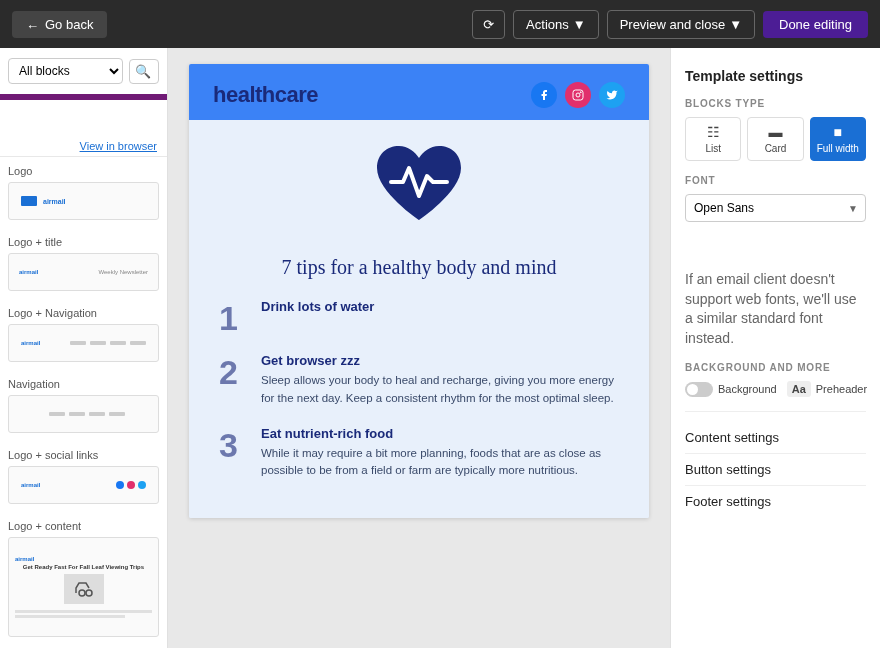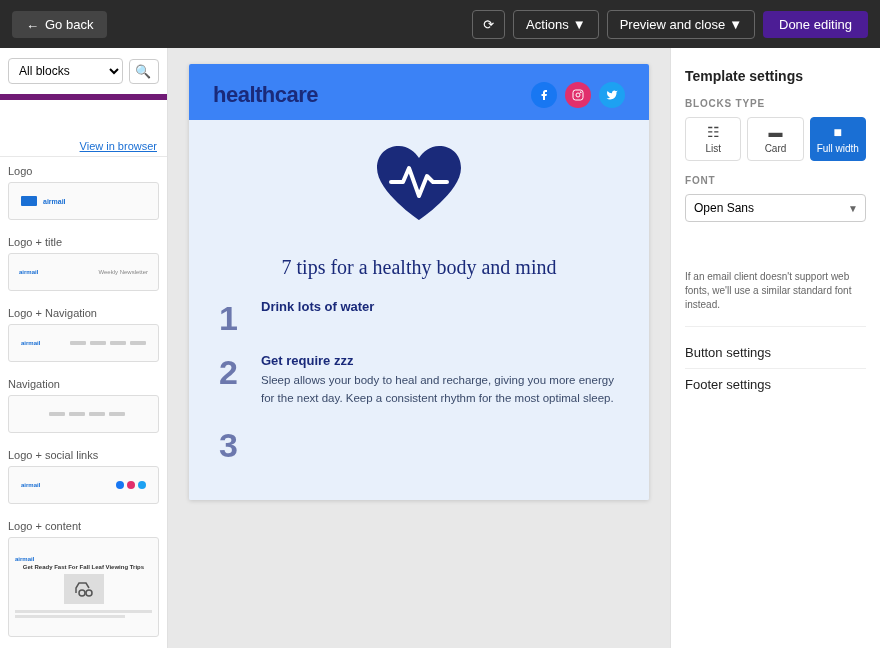--- a/index.html
+++ b/index.html
@@ -318,21 +318,21 @@
     .font-select-arrow {
       position: absolute;
       right: 8px;
       top: 50%;
       transform: translateY(-50%);
       font-size: 10px;
       color: #666;
       pointer-events: none;
     }
     .font-note {
-      font-size: 10px;
+      font-size: 14px;
       color: #666;
       line-height: 1.4;
       margin-top: 48px;
     }
     .bg-section { margin-bottom: 14px; }
     .bg-toggles {
       display: flex;
       gap: 10px;
       align-items: center;
     }
@@ -557,27 +557,31 @@
         <div class="tip-row">
           <div class="tip-number">1</div>
           <div class="tip-content">
             <div class="tip-title">Drink lots of water</div>
           </div>
         </div>
 
         <div class="tip-row">
           <div class="tip-number">2</div>
           <div class="tip-content">
-            <div class="tip-title">Get require zzz</div>
+            <div class="tip-title">Get browser zzz</div>
             <div class="tip-desc">Sleep allows your body to heal and recharge, giving you more energy for the next day. Keep a consistent rhythm for the most optimal sleep.</div>
           </div>
         </div>
 
         <div class="tip-row">
           <div class="tip-number">3</div>
+          <div class="tip-content">
+            <div class="tip-title">Eat nutrient-rich food</div>
+            <div class="tip-desc">While it may require a bit more planning, foods that are as close as possible to be from a field or farm are typically more nutritious.</div>
+          </div>
         </div>
       </div>
 
     </div>
   </div>
 
   <div class="right-sidebar">
     <div class="settings-title">Template settings</div>
 
     <div class="settings-section-label">BLOCKS TYPE</div>
@@ -600,23 +604,41 @@
       <div class="settings-section-label">FONT</div>
       <div class="font-select-wrap">
         <select class="font-select">
           <option>Open Sans</option>
         </select>
         <span class="font-select-arrow">▼</span>
       </div>
       <div class="font-note">If an email client doesn't support web fonts, we'll use a similar standard font instead.</div>
     </div>
 
+    <div class="bg-section">
+      <div class="settings-section-label">BACKGROUND AND MORE</div>
+      <div class="bg-toggles">
+        <div class="toggle-item">
+          <div class="toggle-switch">
+            <div class="toggle-knob"></div>
+          </div>
+          <span>Background</span>
+        </div>
+        <div class="toggle-item">
+          <span class="aa-badge">Aa</span>
+          <span>Preheader</span>
+        </div>
+      </div>
+    </div>
 
     <hr class="settings-divider">
 
+    <a class="settings-link">
+      <span>Content settings</span>
+    </a>
     <a class="settings-link">
       <span>Button settings</span>
     </a>
     <a class="settings-link">
       <span>Footer settings</span>
     </a>
   </div>
 
 </div>
 

